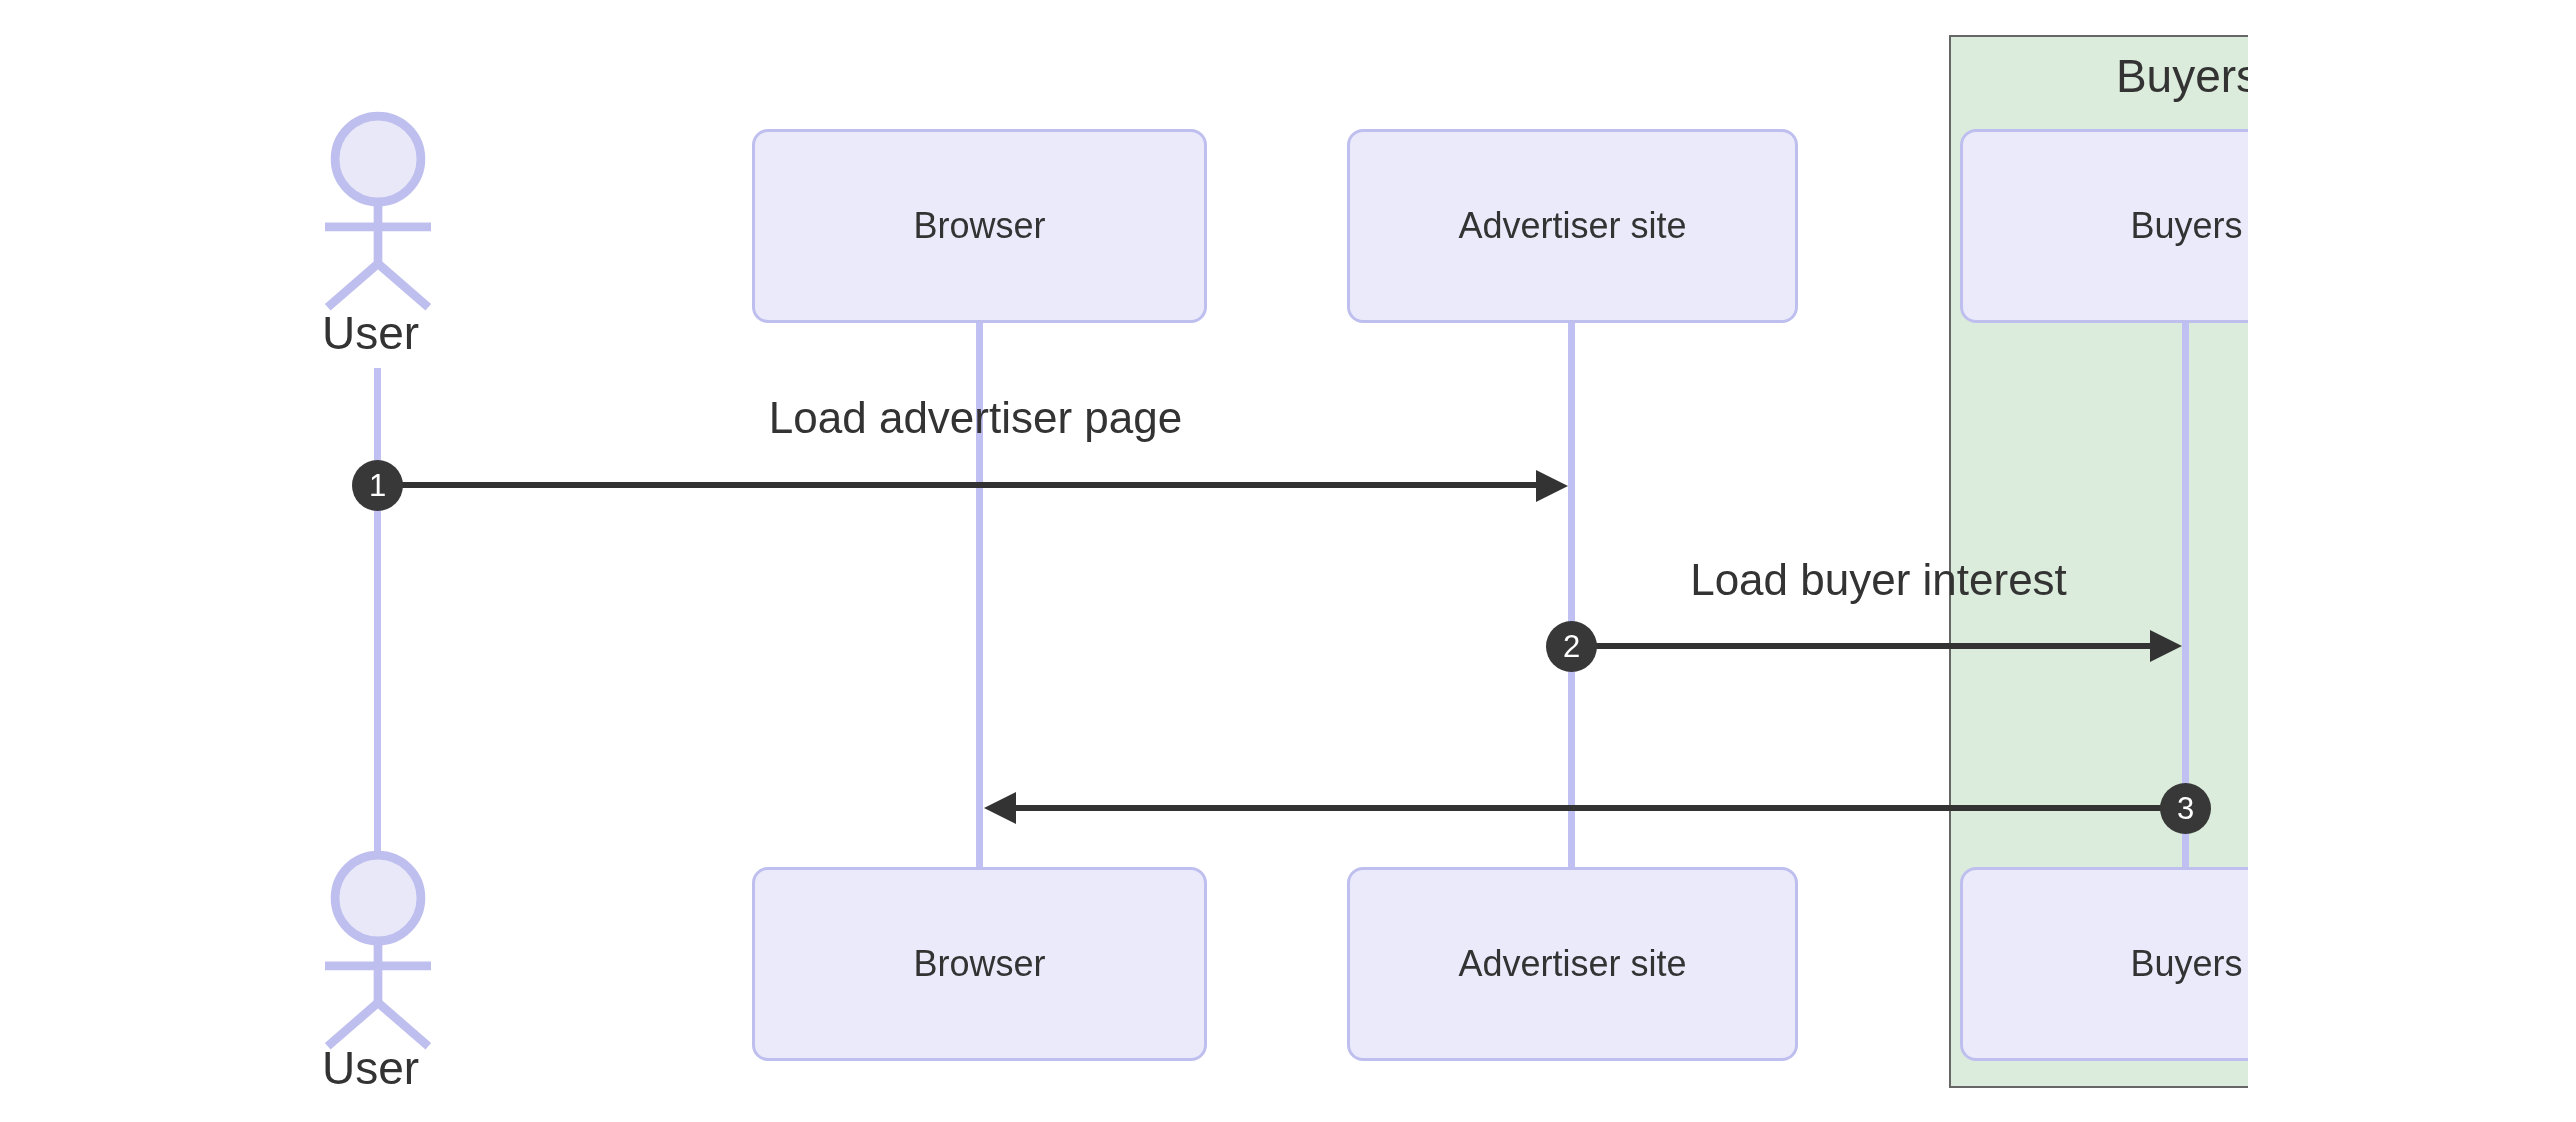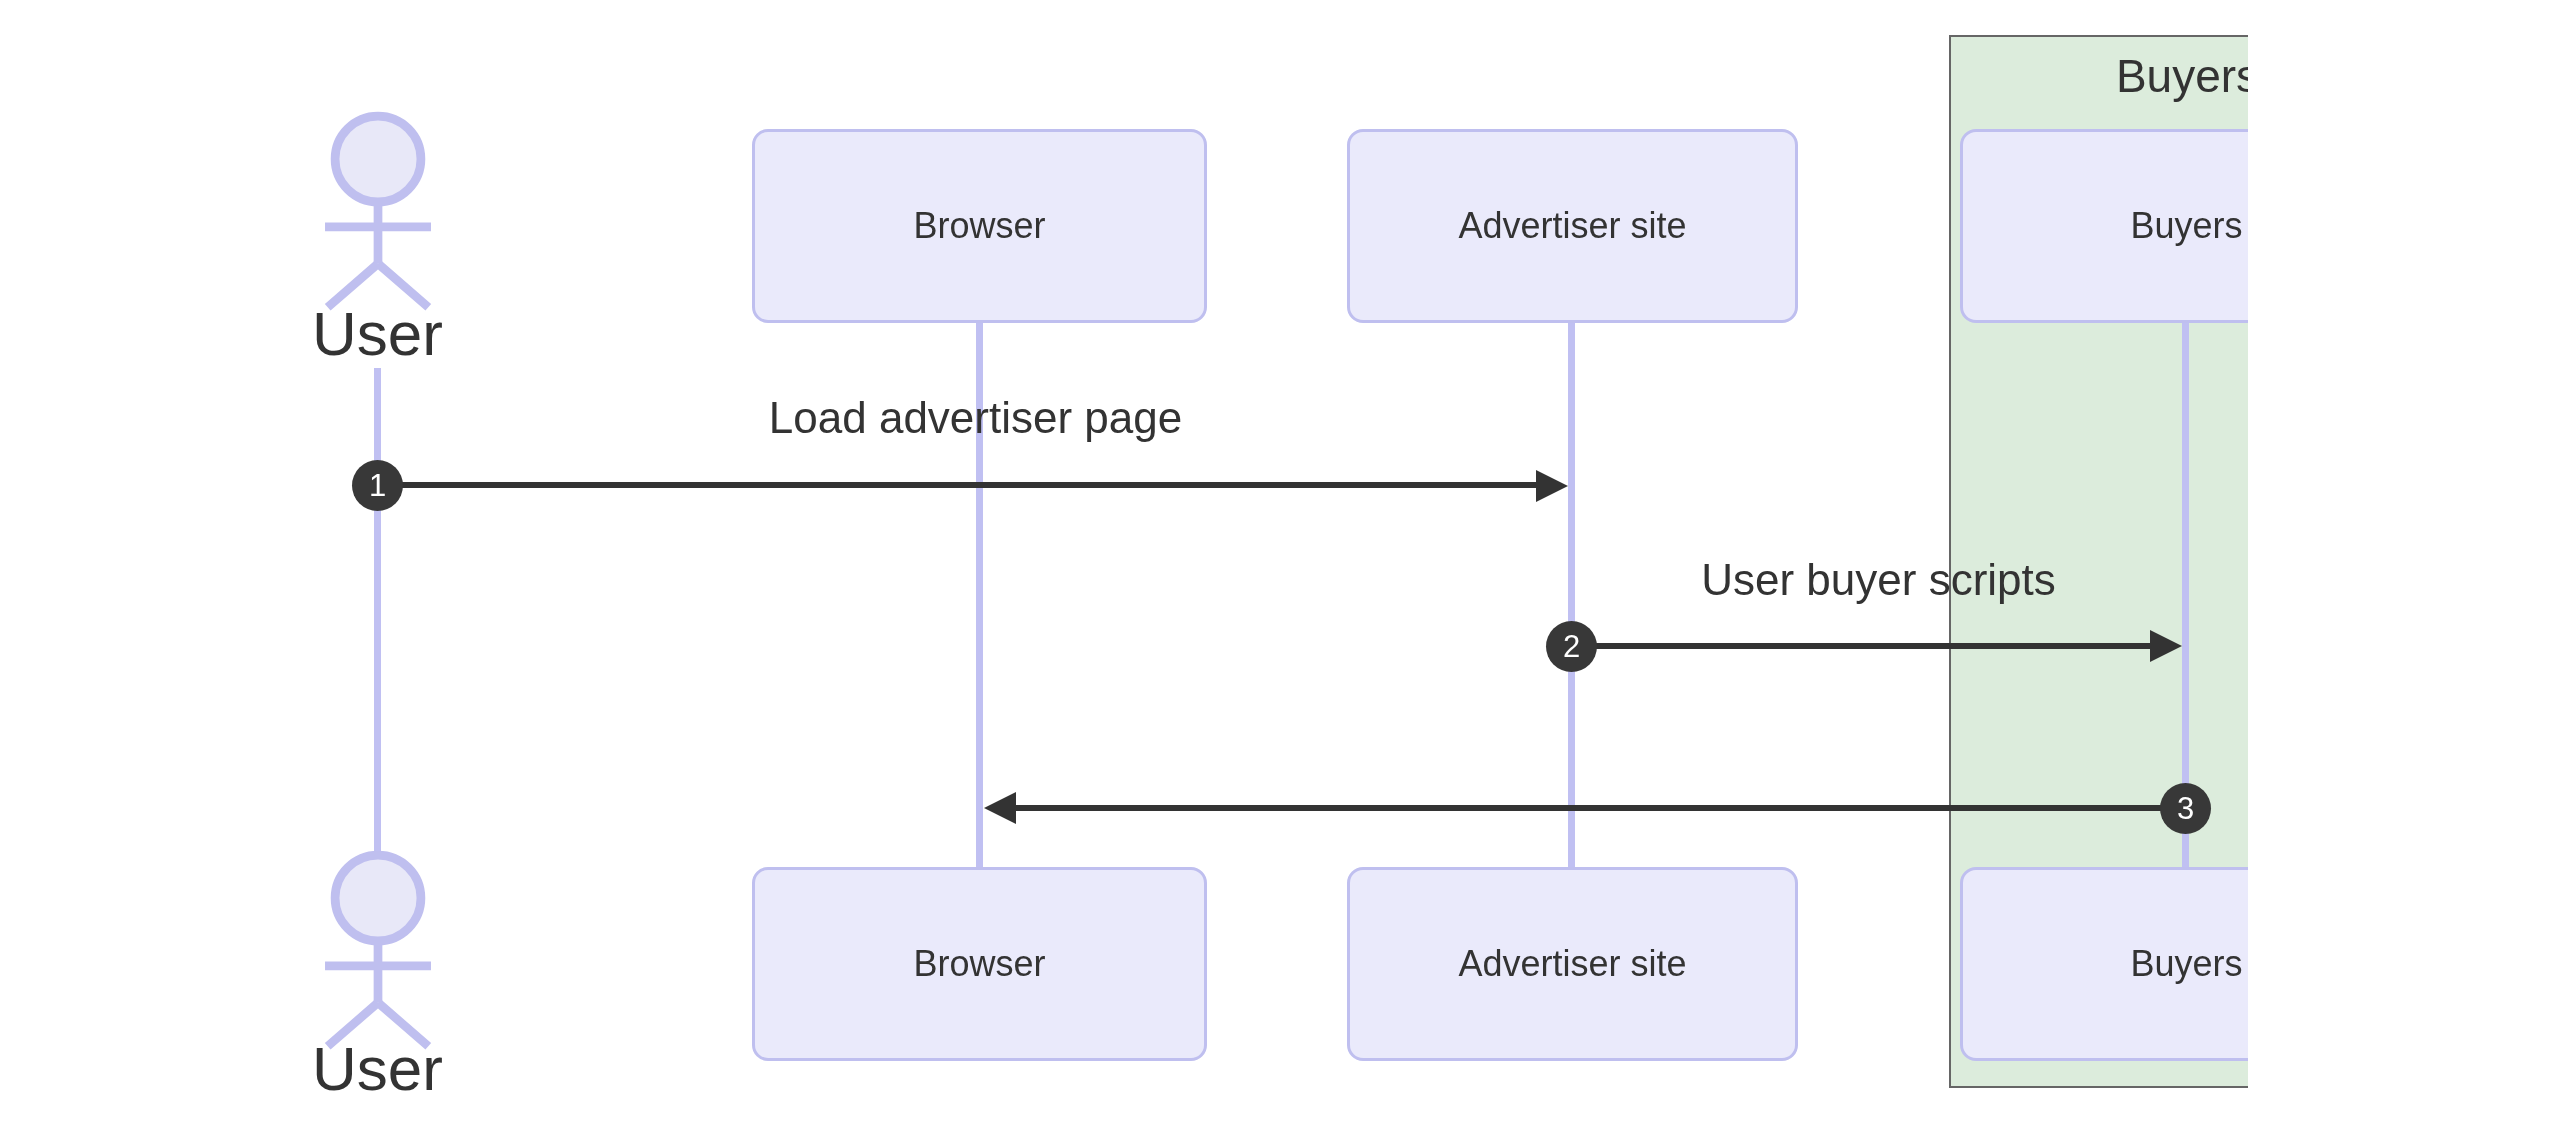--- a/index.html
+++ b/index.html
@@ -95,24 +95,24 @@
     stroke-width:13;
   }
   .actor-figure .limb{
     stroke:var(--participant-border);
     stroke-width:13;
     fill:none;
     stroke-linecap:butt;
   }
   .actor-label{
     position:absolute;
-    left:277px;
+    left:270px;
     width:201px;
     text-align:center;
-    font-size:62px;
+    font-size:46px;
     line-height:57px;
     color:var(--text);
     z-index:10;
   }
   .actor-label.top{top:305px;}
   .actor-label.bottom{top:1040px;}
 
   
   .message{position:absolute; inset:0; z-index:40; pointer-events:none;}
   .msg-label{
@@ -214,21 +214,21 @@
   </div>
 
   <div class="message">
     <div class="msg-label m1-label">Load advertiser page</div>
     <div class="msg-line m1-line"></div>
     <div class="arrowhead right m1-head"></div>
     <div class="badge m1-badge">1</div>
   </div>
 
   <div class="message">
-    <div class="msg-label m2-label">User buyer scripts</div>
+    <div class="msg-label m2-label">Load buyer interest</div>
     <div class="msg-line m2-line"></div>
     <div class="arrowhead right m2-head"></div>
     <div class="badge m2-badge">2</div>
   </div>
 
   <div class="message">
     <div class="msg-line m3-line"></div>
     <div class="arrowhead left m3-head"></div>
     <div class="badge m3-badge">3</div>
   </div>

